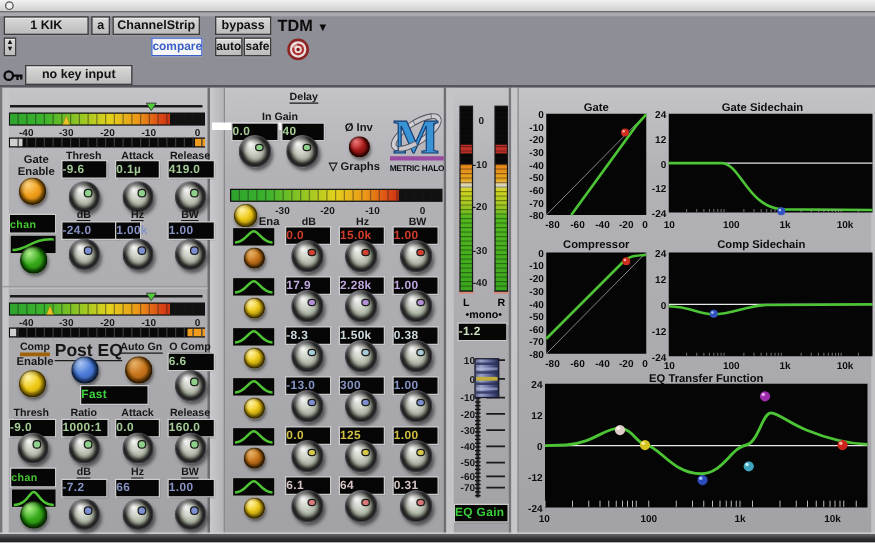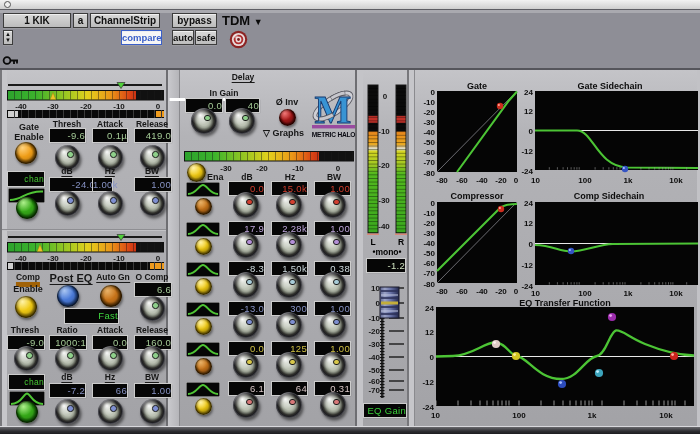--- a/index.html
+++ b/index.html
@@ -1,18 +1,18 @@
 <!DOCTYPE html>
 <html><head><meta charset="utf-8"><style>
 html,body{margin:0;padding:0}
 #root{position:relative;width:700px;height:434px;overflow:hidden;
  font-family:"Liberation Sans",sans-serif;background:#b0b0b5;}
 .abs{position:absolute}
 .dp{position:absolute;background:#060606;box-shadow:0 0 0 1px #cccccc, 1px 1px 1px rgba(0,0,0,.3);
- text-align:right;font-weight:normal;letter-spacing:0.3px}
+ text-align:left;font-weight:bold;letter-spacing:0.3px}
 .lb{position:absolute;font-weight:bold;color:#161616;white-space:nowrap;transform:translateX(-50%);}
 .lbL{position:absolute;font-weight:bold;color:#161616;white-space:nowrap}
 .kn{position:absolute;border-radius:50%;
  background:radial-gradient(circle at 36% 28%, rgba(255,255,255,.95) 0%, rgba(255,255,255,.45) 16%, rgba(255,255,255,0) 40%),
  radial-gradient(circle closest-side at 50% 50%, #c9cfc3 0%, #bac0b2 36%, #9aa092 52%, #676b61 64%, #30302c 76%, #1e1e21 88%, #424248 96%, #2c2c30 100%);
  box-shadow:1.5px 2.5px 3px rgba(0,0,0,.5)}
 .kn i{position:absolute;left:50%;top:26%;width:4.5px;height:4.5px;border-radius:50%;
  border:1px solid #1a1a1a;}
 .bl{position:absolute;border-radius:50%;box-shadow:1px 2px 2.5px rgba(0,0,0,.45), inset 0 0 0 1px rgba(20,15,0,.4), inset -2px -3px 4px rgba(0,0,0,.45)}
 .hb{position:absolute;background:linear-gradient(#d9d9d9,#bcbcbc);border:1px solid #3c3c3c;
@@ -44,20 +44,21 @@
 <circle cx="9.5" cy="9.5" r="6.6" fill="#e8dcdc"></circle>
 <circle cx="9.5" cy="9.5" r="4.8" fill="#b03030"></circle>
 <circle cx="9.5" cy="9.5" r="2.9" fill="#ecdcdc"></circle>
 <circle cx="9.5" cy="9.5" r="1.4" fill="#7c1c1c"></circle>
 <circle cx="6.8" cy="6.5" r="2" fill="#ffffff" opacity="0.45"></circle>
 </svg>
 <svg class="abs" style="left:2px;top:54px" width="17" height="13">
 <circle cx="5" cy="6.5" r="3.4" fill="none" stroke="#0a0a0a" stroke-width="1.8"></circle>
 <path d="M8.5 6.5 L16 6.5 M12 6.5 L12 10 M15 6.5 L15 9.6" stroke="#0a0a0a" stroke-width="1.8" fill="none"></path>
 </svg>
+<div class="hb" style="left:20px;top:52px;width:86px;height:16px;line-height:14px">no key input</div>
 <div class="abs" style="left:0;top:70px;width:700px;height:364px;
 background:linear-gradient(180deg,#c4c4c8,#b3b3b7 18%,#ababaf 60%,#a2a2a6)"></div>
 <div class="abs" style="left:0;top:70px;width:2px;height:357px;background:#77777b"></div>
 <div class="abs" style="left:2px;top:70px;width:5px;height:357px;background:#c6c6ca"></div>
 <div class="abs" style="left:166px;top:70px;width:2px;height:357px;background:#6e6e72"></div>
 <div class="abs" style="left:168px;top:70px;width:11px;height:357px;background:linear-gradient(90deg,#c9c9cd,#b5b5b9)"></div>
 <div class="abs" style="left:179px;top:70px;width:1px;height:357px;background:#8a8a8e"></div>
 <div class="abs" style="left:355px;top:70px;width:2px;height:357px;background:#6e6e72"></div>
 <div class="abs" style="left:357px;top:70px;width:6px;height:357px;background:#c4c4c8"></div>
 <div class="abs" style="left:407px;top:70px;width:2px;height:357px;background:#77777b"></div>
@@ -241,22 +242,22 @@
       <rect x="98" y="29" width="1" height="8" fill="#3a3a3a"></rect>
       <rect x="105" y="29" width="1" height="8" fill="#3a3a3a"></rect>
       <rect x="112" y="29" width="1" height="8" fill="#3a3a3a"></rect>
       <rect x="119" y="29" width="1" height="8" fill="#3a3a3a"></rect>
       <rect x="126" y="29" width="1" height="8" fill="#3a3a3a"></rect>
       <rect x="133" y="29" width="1" height="8" fill="#3a3a3a"></rect>
       <rect x="140" y="29" width="1" height="8" fill="#3a3a3a"></rect>
       <rect x="147" y="29" width="1" height="8" fill="#3a3a3a"></rect>
       <rect x="154" y="29" width="1" height="8" fill="#3a3a3a"></rect>
     </svg>
-<div class="lb" style="left:28px;top:272px;font-size:8.5px;text-align:center"><span style="border-bottom:5px solid #a16207;">Comp</span></div>
-<div class="lb" style="left:71px;top:272px;font-size:11px;text-align:center"><span style="border-bottom:1px solid #1a1a1a;">Post EQ</span></div>
+<div class="lb" style="left:28px;top:272px;font-size:8.5px;text-align:center"><span style="border-bottom:3px solid #a16207;">Comp</span></div>
+<div class="lb" style="left:71px;top:272px;font-size:14px;text-align:center"><span style="border-bottom:1px solid #1a1a1a;">Post EQ</span></div>
 <div class="lb" style="left:113px;top:272px;font-size:8.5px;text-align:center"><span style="border-bottom:1px solid #1a1a1a;">Auto Gn</span></div>
 <div class="lb" style="left:152px;top:272px;font-size:8.5px;text-align:center"><span style="border-bottom:1px solid #1a1a1a;">O Comp</span></div>
 <div class="lb" style="left:28px;top:284px;font-size:9px;text-align:center"><span style="">Enable</span></div>
 <div class="dp " style="left:135px;top:283px;width:36px;height:13px;color:#a5cb97;font-size:9.5px;line-height:13px">6.6</div>
 <div class="bl" style="left:15px;top:296px;width:22px;height:22px;background:radial-gradient(circle at 34% 26%, #fff3a8 0%, rgba(255,255,255,0) 42%),radial-gradient(circle closest-side at 50% 50%, #efc913 0%, #efc913 55%, #7e6400 90%)"></div>
 <div class="bl" style="left:57px;top:285px;width:22px;height:22px;background:radial-gradient(circle at 34% 26%, #aac6f2 0%, rgba(255,255,255,0) 42%),radial-gradient(circle closest-side at 50% 50%, #4a7ad8 0%, #4a7ad8 55%, #15356e 90%)"></div>
 <div class="bl" style="left:100px;top:285px;width:22px;height:22px;background:radial-gradient(circle at 34% 26%, #e8b268 0%, rgba(255,255,255,0) 42%),radial-gradient(circle closest-side at 50% 50%, #c8741a 0%, #c8741a 55%, #5e3400 90%)"></div>
 <div class="kn" style="left:139.5px;top:295.5px;width:25.0px;height:25.0px">
       <i style="background:#8fd08a"></i>
     </div>
@@ -295,21 +296,21 @@
 <div class="bl" style="left:16px;top:401px;width:22px;height:22px;background:radial-gradient(circle at 34% 26%, #aef08c 0%, rgba(255,255,255,0) 42%),radial-gradient(circle closest-side at 50% 50%, #35a818 0%, #35a818 55%, #0a5200 90%)"></div>
 <div class="kn" style="left:54.5px;top:398.5px;width:25.0px;height:25.0px">
       <i style="background:#7e8fd0"></i>
     </div>
 <div class="kn" style="left:97.5px;top:398.5px;width:25.0px;height:25.0px">
       <i style="background:#7e8fd0"></i>
     </div>
 <div class="kn" style="left:139.5px;top:398.5px;width:25.0px;height:25.0px">
       <i style="background:#7e8fd0"></i>
     </div>
-<div class="lb" style="left:204px;top:88px;font-size:8.5px;text-align:center"><span style="border-bottom:3px solid #ffffff;padding-left:40px;">In Gain</span></div>
+<div class="lb" style="left:204px;top:88px;font-size:8.5px;text-align:center"><span style="border-bottom:6px solid #ffffff;padding-left:40px;">In Gain</span></div>
 <div class="lb" style="left:243px;top:72px;font-size:8.5px;"><span style="border-bottom:1px solid #1a1a1a;">Delay</span></div>
 <div class="dp " style="left:186px;top:99px;width:36px;height:13px;color:#a5cb97;font-size:9.5px;line-height:13px">0.0</div>
 <div class="dp " style="left:226px;top:99px;width:33px;height:13px;color:#a5cb97;font-size:9.5px;line-height:13px">40</div>
 <div class="kn" style="left:191px;top:108px;width:26px;height:26px">
       <i style="background:#8fd08a"></i>
     </div>
 <div class="kn" style="left:229px;top:108px;width:26px;height:26px">
       <i style="background:#8fd08a"></i>
     </div>
 <div class="lb" style="left:287px;top:97px;font-size:9px;text-align:left"><span style="">Ø Inv</span></div>

